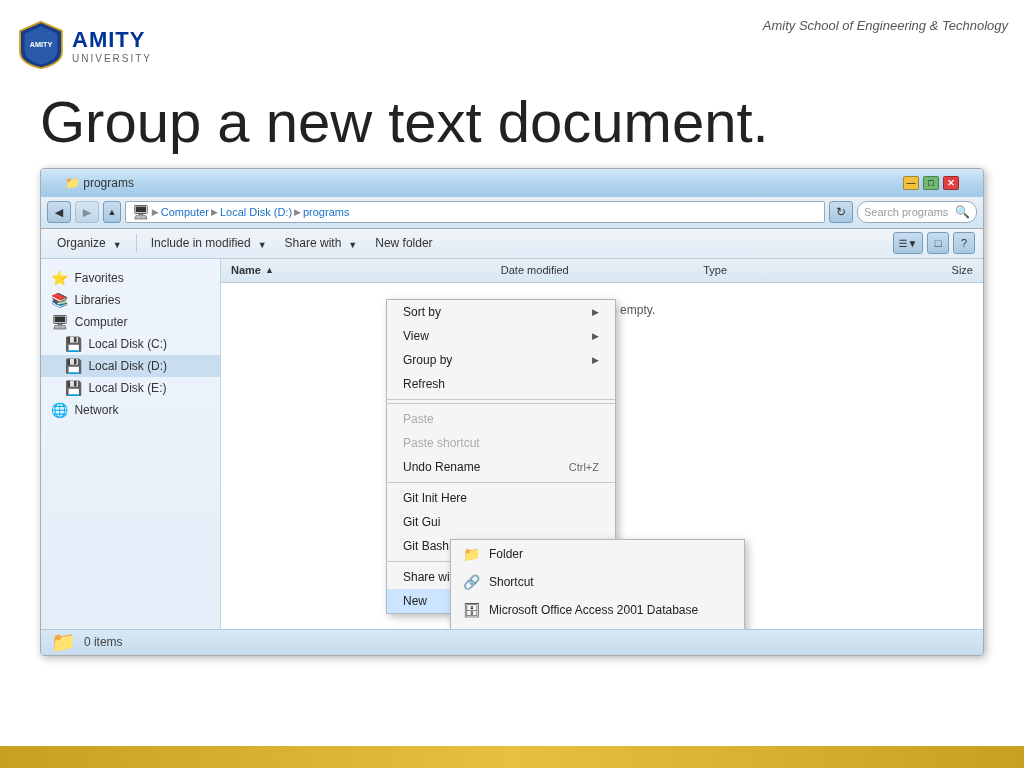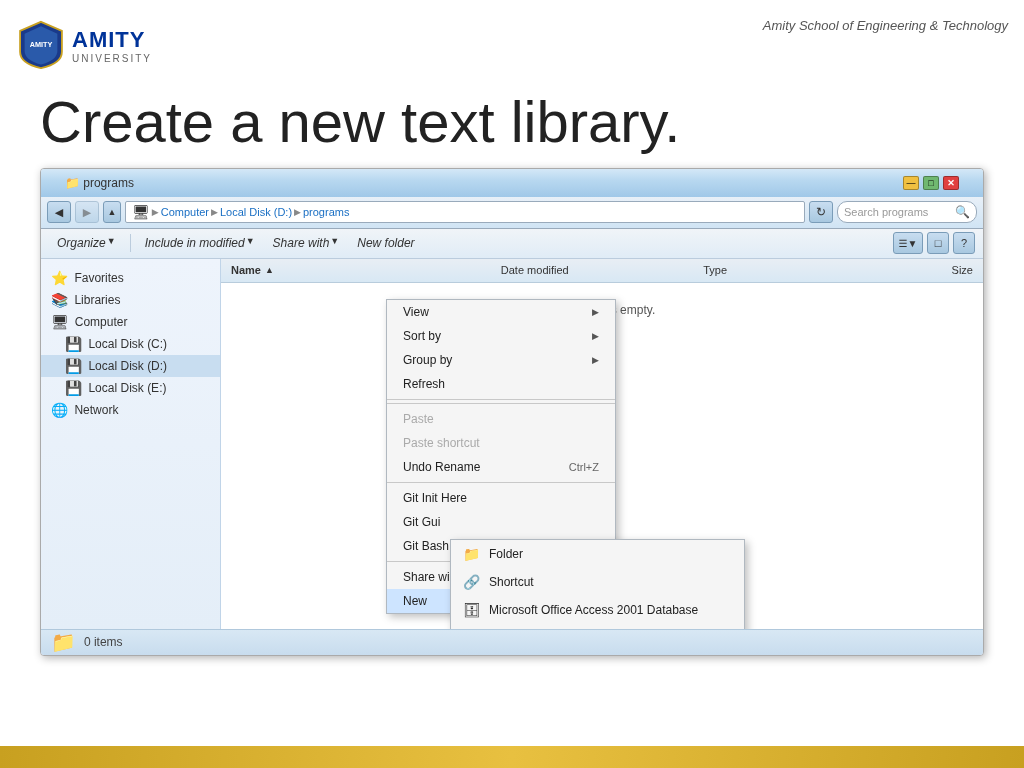--- a/index.html
+++ b/index.html
@@ -132,21 +132,21 @@
       height: 22px;
       display: flex;
       align-items: center;
       padding: 0 6px;
       font-size: 11px;
       color: #333;
       gap: 2px;
     }
     .bc-arrow { color: #888; font-size: 9px; }
     .search-box {
-      width: 140px;
+      width: 120px;
       height: 22px;
       border: 1px solid #9ab;
       border-radius: 10px;
       background: #fff;
       display: flex;
       align-items: center;
       padding: 0 6px;
       font-size: 11px;
       color: #999;
       gap: 4px;
@@ -161,23 +161,22 @@
       padding: 0 8px;
       gap: 2px;
       border-bottom: 1px solid #bcd;
       font-size: 12px;
     }
     .tb-item {
       padding: 3px 8px;
       cursor: pointer;
       color: #333;
       display: flex;
-      align-items: flex-start;
-      gap: 1px;
-      font-style: italic;
+      align-items: flex-end;
+      gap: 7px;
     }
     .tb-sep { width: 1px; height: 18px; background: #bcd; margin: 0 4px; }
 
     
     .content-area {
       display: flex;
       height: 370px;
     }
 
     
@@ -322,21 +321,21 @@
       <text x="25" y="30" text-anchor="middle" fill="#fff" font-size="8" font-weight="bold">AMITY</text>
     </svg>
     <div class="logo-text">
       <span class="logo-amity">AMITY</span>
       <span class="logo-university">UNIVERSITY</span>
     </div>
   </div>
   <div class="header-title">Amity School of Engineering &amp; Technology</div>
 </div>
 
-<div class="main-heading">Create a new text library.</div>
+<div class="main-heading">Group a new text document.</div>
 
 <div class="explorer-container">
 
   <div class="title-bar">
     <span style="font-size:12px; color:#333;">📁 programs</span>
     <div class="title-bar-controls">
       <div class="tb-btn tb-min">—</div>
       <div class="tb-btn tb-max">□</div>
       <div class="tb-btn tb-close">✕</div>
     </div>
@@ -427,24 +426,24 @@
           <span style="font-size:9px;">▲</span>
         </div>
         <div class="col-date">Date modified</div>
         <div class="col-type">Type</div>
         <div class="col-size">Size</div>
       </div>
       <div class="empty-message">This folder is empty.</div>
 
       <div class="context-menu">
         <div class="cm-item has-sub">
+          <span>Sort by</span>
+        </div>
+        <div class="cm-item has-sub">
           <span>View</span>
-        </div>
-        <div class="cm-item has-sub">
-          <span>Sort by</span>
         </div>
         <div class="cm-item has-sub">
           <span>Group by</span>
         </div>
         <div class="cm-item">
           <span>Refresh</span>
         </div>
         <div class="cm-sep"></div>
         <div class="cm-sep"></div>
         <div class="cm-item disabled">

